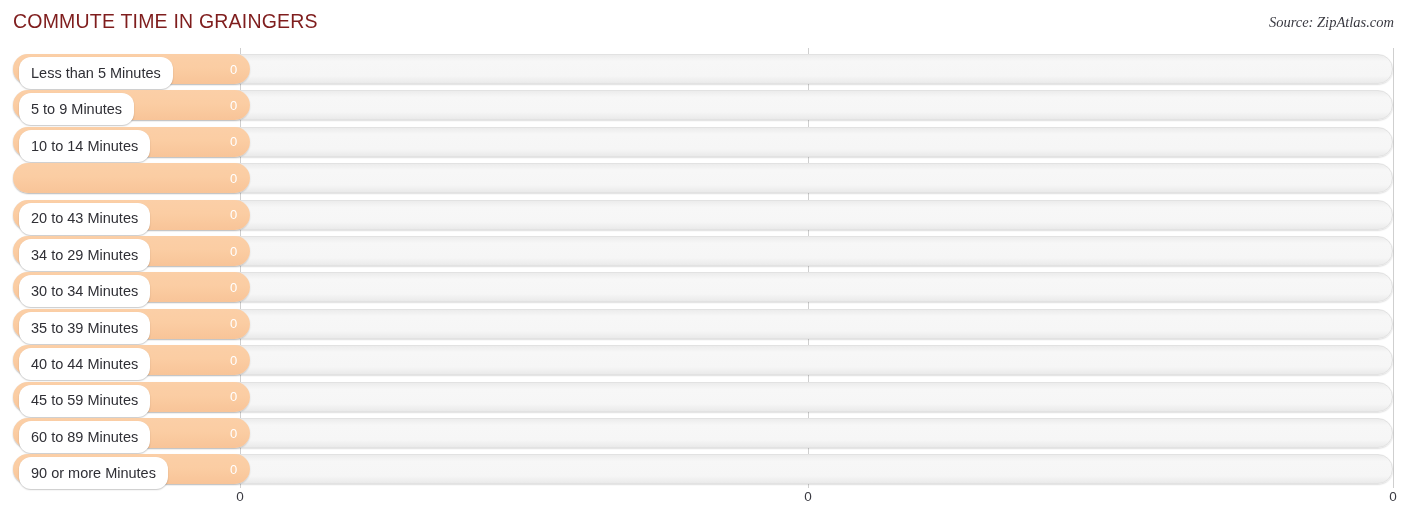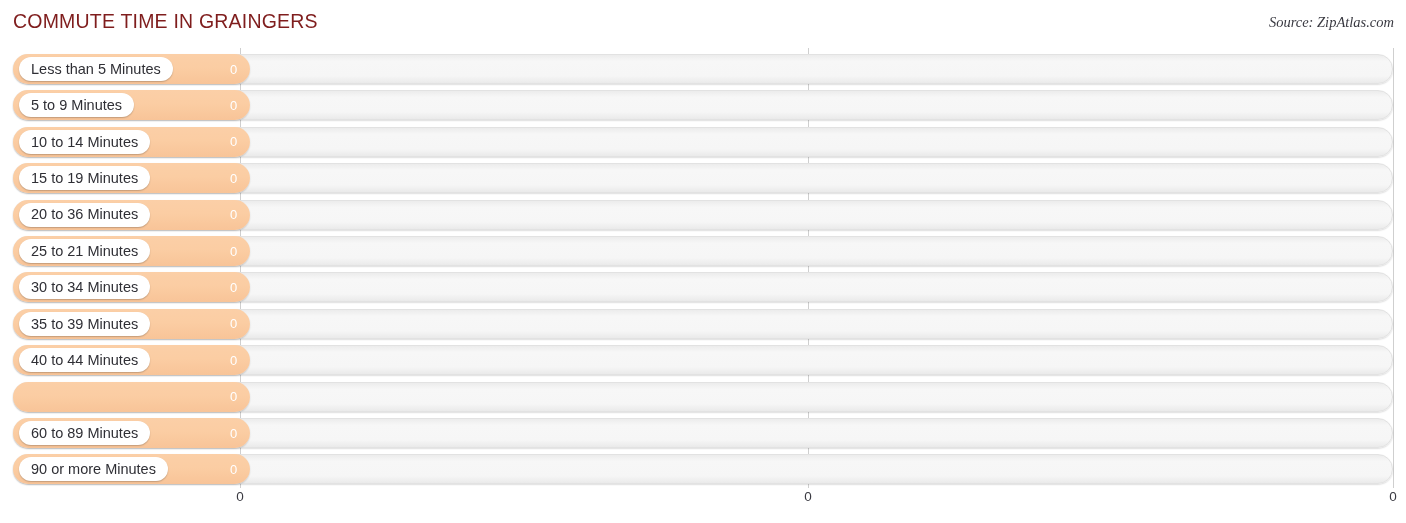--- a/index.html
+++ b/index.html
@@ -93,21 +93,21 @@
   .bar-label-pill {
     position: absolute;
     left: 19px;
     top: 3px;
     height: 24px;
     border-radius: 12px;
     background: #ffffff;
     box-shadow: 0 1px 1.4px rgba(0,0,0,0.22);
     display: flex;
     align-items: center;
-    padding: 8px 12px;
+    padding: 16px 12px;
     box-sizing: border-box;
     white-space: nowrap;
   }
   .bar-label-text {
     font-size: 14.5px;
     color: #2f2f35;
     line-height: 1;
   }
 
   .bar-value {
@@ -170,38 +170,35 @@
         <div class="bar-track" style="width: 1380px;"></div>
         <div class="bar-fill" style="width: 237px;"></div>
         <div class="bar-label-pill">
           <span class="bar-label-text">10 to 14 Minutes</span>
         </div>
         <div class="bar-value" style="left: 230px;">0</div>
       </div>
       <div class="bar-row" style="top: 115.2px; width: 1406px;">
         <div class="bar-track" style="width: 1380px;"></div>
         <div class="bar-fill" style="width: 237px;"></div>
-        <div class="bar-label-pill">
-          <span class="bar-label-text">15 to 19 Minutes</span>
-        </div>
         <div class="bar-value" style="left: 230px;">0</div>
       </div>
       <div class="bar-row" style="top: 151.6px; width: 1406px;">
         <div class="bar-track" style="width: 1380px;"></div>
         <div class="bar-fill" style="width: 237px;"></div>
         <div class="bar-label-pill">
-          <span class="bar-label-text">20 to 36 Minutes</span>
+          <span class="bar-label-text">20 to 43 Minutes</span>
         </div>
         <div class="bar-value" style="left: 230px;">0</div>
       </div>
       <div class="bar-row" style="top: 188px; width: 1406px;">
         <div class="bar-track" style="width: 1380px;"></div>
         <div class="bar-fill" style="width: 237px;"></div>
         <div class="bar-label-pill">
-          <span class="bar-label-text">25 to 21 Minutes</span>
+          <span class="bar-label-text">34 to 29 Minutes</span>
         </div>
         <div class="bar-value" style="left: 230px;">0</div>
       </div>
       <div class="bar-row" style="top: 224.4px; width: 1406px; border-radius: 11px;">
         <div class="bar-track" style="width: 1380px;"></div>
         <div class="bar-fill" style="width: 237px;"></div>
         <div class="bar-label-pill">
           <span class="bar-label-text">30 to 34 Minutes</span>
         </div>
         <div class="bar-value" style="left: 230px;">0</div>
@@ -218,20 +215,23 @@
         <div class="bar-track" style="width: 1380px;"></div>
         <div class="bar-fill" style="width: 237px;"></div>
         <div class="bar-label-pill">
           <span class="bar-label-text">40 to 44 Minutes</span>
         </div>
         <div class="bar-value" style="left: 230px;">0</div>
       </div>
       <div class="bar-row" style="top: 333.6px; width: 1406px;">
         <div class="bar-track" style="width: 1380px;"></div>
         <div class="bar-fill" style="width: 237px;"></div>
+        <div class="bar-label-pill">
+          <span class="bar-label-text">45 to 59 Minutes</span>
+        </div>
         <div class="bar-value" style="left: 230px;">0</div>
       </div>
       <div class="bar-row" style="top: 370px; width: 1406px;">
         <div class="bar-track" style="width: 1380px;"></div>
         <div class="bar-fill" style="width: 237px;"></div>
         <div class="bar-label-pill">
           <span class="bar-label-text">60 to 89 Minutes</span>
         </div>
         <div class="bar-value" style="left: 230px;">0</div>
       </div>

